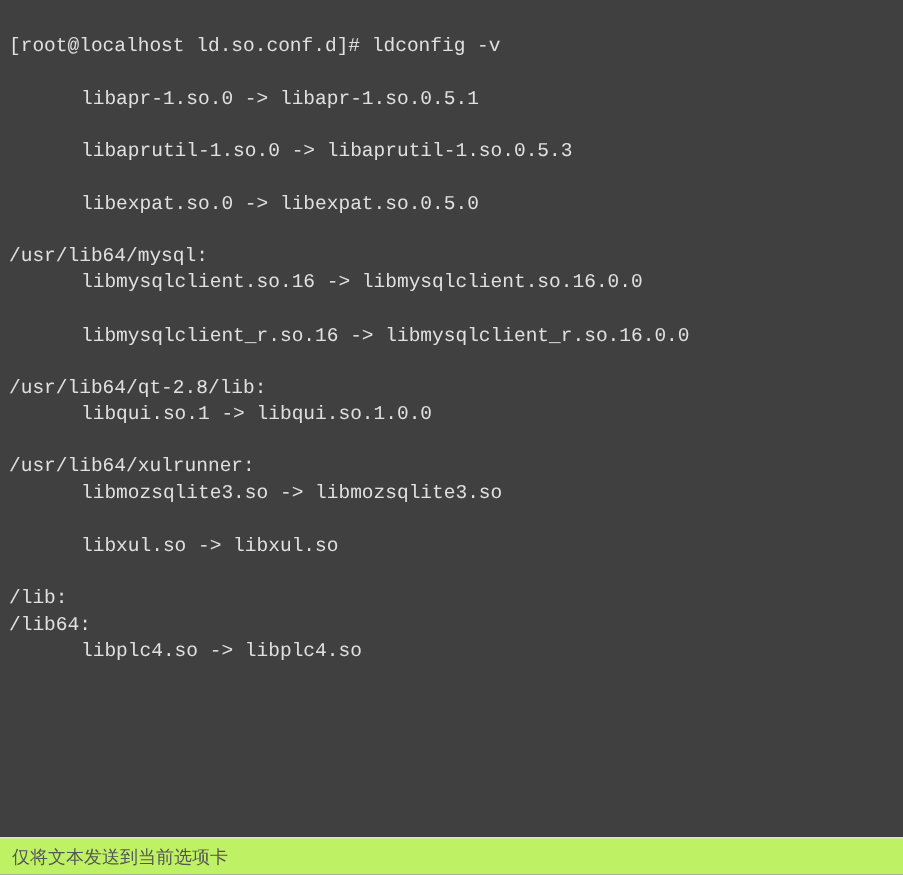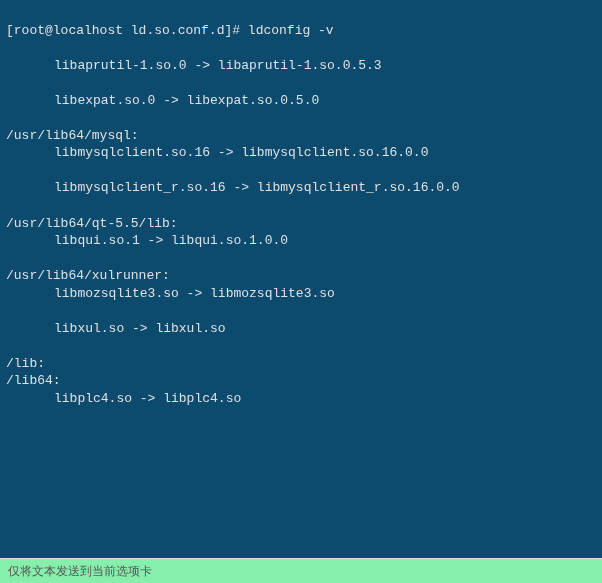--- a/index.html
+++ b/index.html
@@ -4,55 +4,56 @@
 <style>
   * { margin: 0; padding: 0; box-sizing: border-box; }
   body {
     font-family: "Consolas", "Courier New", monospace;
     font-size: 13px;
     line-height: 1.35;
     background: #fff;
     width: 602px;
   }
   .terminal {
-    background: #0c4a6e;
+    background: #404040;
     color: #e0e0e0;
     padding: 4px 6px 6px 6px;
     width: 602px;
     height: 558px;
     overflow: hidden;
     white-space: pre;
   }
   .prompt-user { color: #e0e0e0; }
   .prompt-cmd { color: #e0e0e0; }
   .dirline { color: #e0e0e0; }
   .libline { color: #e0e0e0; padding-left: 48px; display: block; }
   .footer {
-    background: #86efac;
+    background: #bef264;
     color: #555;
     font-family: "Microsoft YaHei", Arial, sans-serif;
     font-size: 12px;
     padding: 4px 8px;
     width: 602px;
     height: 25px;
     border-top: 1px solid #ddd;
   }
 </style>
 </head>
 <body>
 
 <div class="terminal">
 <span class="prompt-user">[root@localhost ld.so.conf.d]#</span> <span class="prompt-cmd">ldconfig -v</span>
 <div id="output-lines">
+<span class="libline">libapr-1.so.0 -&gt; libapr-1.so.0.5.1</span>
 <span class="libline">libaprutil-1.so.0 -&gt; libaprutil-1.so.0.5.3</span>
 <span class="libline">libexpat.so.0 -&gt; libexpat.so.0.5.0</span>
 <span class="dirline">/usr/lib64/mysql:</span>
 <span class="libline">libmysqlclient.so.16 -&gt; libmysqlclient.so.16.0.0</span>
 <span class="libline">libmysqlclient_r.so.16 -&gt; libmysqlclient_r.so.16.0.0</span>
-<span class="dirline">/usr/lib64/qt-5.5/lib:</span>
+<span class="dirline">/usr/lib64/qt-2.8/lib:</span>
 <span class="libline">libqui.so.1 -&gt; libqui.so.1.0.0</span>
 <span class="dirline">/usr/lib64/xulrunner:</span>
 <span class="libline">libmozsqlite3.so -&gt; libmozsqlite3.so</span>
 <span class="libline">libxul.so -&gt; libxul.so</span>
 <span class="dirline">/lib:</span>
 <span class="dirline">/lib64:</span>
 <span class="libline">libplc4.so -&gt; libplc4.so</span>
 
 
 

